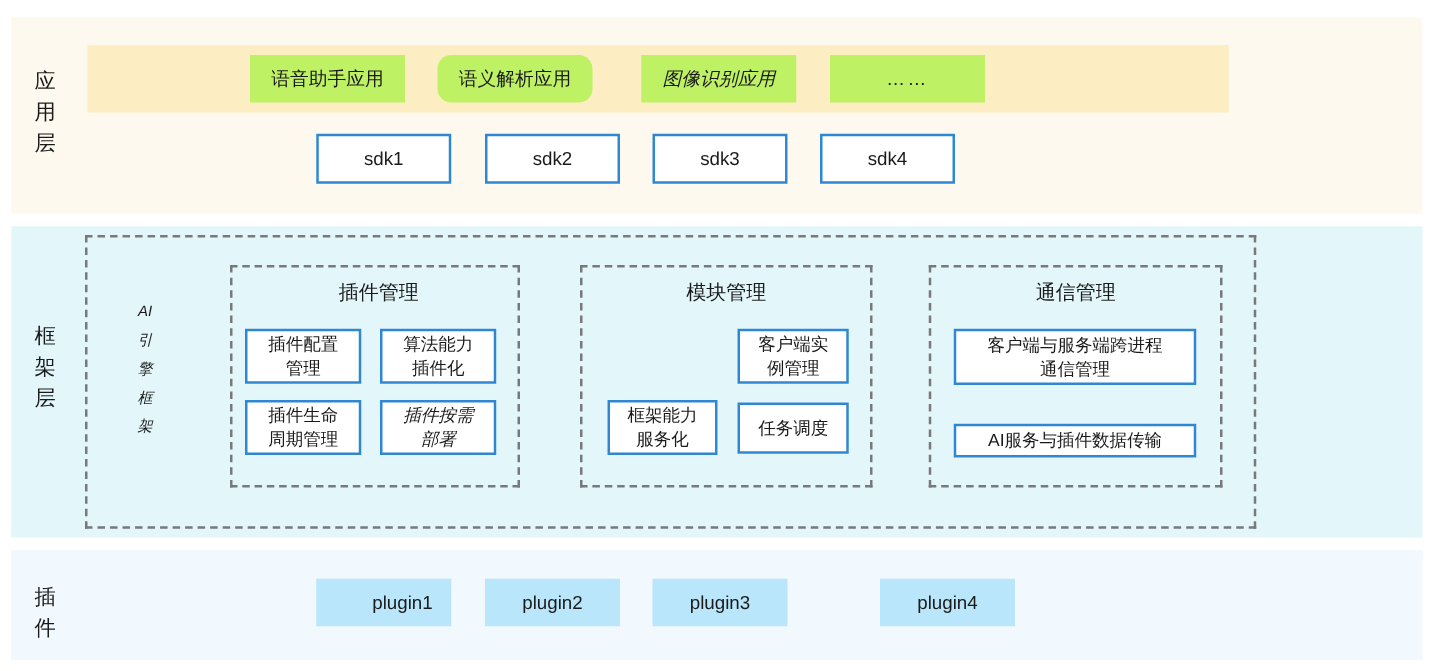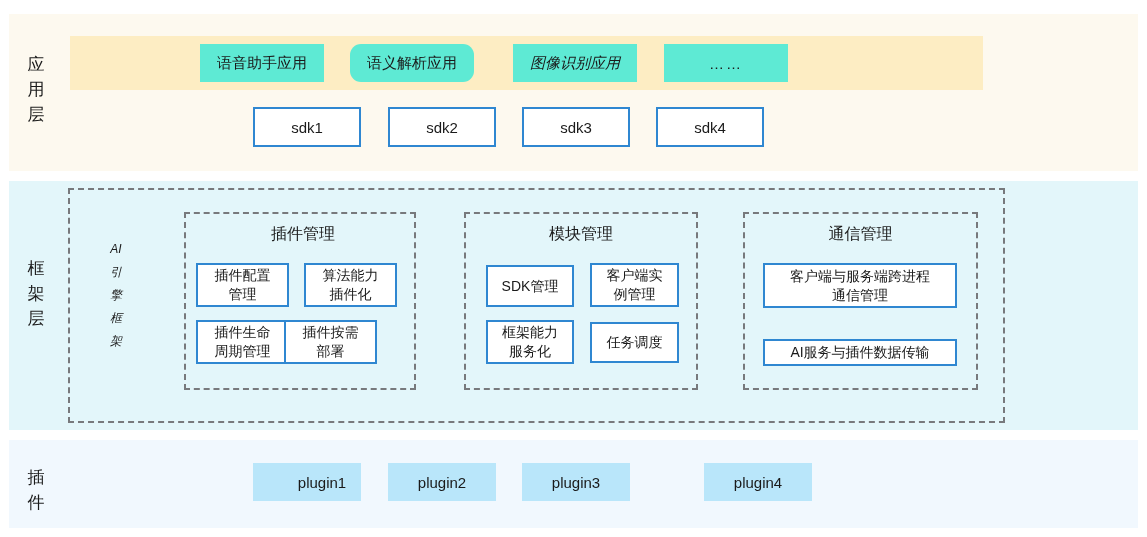--- a/index.html
+++ b/index.html
@@ -69,21 +69,21 @@
     left: 70px;
     top: 36px;
     width: 913px;
     height: 54px;
     background: #fdedc3;
   }
   .app-box {
     position: absolute;
     top: 44px;
     height: 38px;
-    background: #5eead4;
+    background: #bef264;
     display: flex;
     align-items: center;
     justify-content: center;
     font-size: 15px;
     color: #1a1a1a;
     box-sizing: border-box;
   }
   .app-box-0 { left: 200px; width: 124px; }
   .app-box-1 { left: 350px; width: 124px; border-radius: 11px; }
   .app-box-2 { left: 513px; width: 124px; font-style: italic; }
@@ -162,21 +162,21 @@
     font-size: 14px;
     line-height: 19px;
     color: #1a1a1a;
     white-space: pre-line;
   }
 
   
   .c00 { left: 196px; top: 263px; width: 93px; height: 44px; }
   .c01 { left: 304px; top: 263px; width: 93px; height: 44px; }
   .c02 { left: 196px; top: 320px; width: 93px; height: 44px; }
-  .c03 { left: 284px; top: 320px; width: 93px; height: 44px; }
+  .c03 { left: 304px; top: 320px; width: 93px; height: 44px; font-style: italic; }
 
   
   .c10 { left: 486px; top: 265px; width: 88px; height: 42px; }
   .c11 { left: 590px; top: 263px; width: 89px; height: 44px; }
   .c12 { left: 486px; top: 320px; width: 88px; height: 44px; }
   .c13 { left: 590px; top: 322px; width: 89px; height: 41px; }
 
   
   .c20 { left: 763px; top: 263px; width: 194px; height: 45px; }
   .c21 { left: 763px; top: 322px; width: 194px; height: 27px; margin-top: 17px; }
@@ -239,21 +239,20 @@
 管理</div>
   <div class="cell c01">算法能力
 插件化</div>
   <div class="cell c02">插件生命
 周期管理</div>
   <div class="cell c03">插件按需
 部署</div>
 
   <div class="group group-1"></div>
   <div class="group-title gt-1">模块管理</div>
-  <div class="cell c10">SDK管理</div>
   <div class="cell c11">客户端实
 例管理</div>
   <div class="cell c12">框架能力
 服务化</div>
   <div class="cell c13">任务调度</div>
 
   <div class="group group-2"></div>
   <div class="group-title gt-2">通信管理</div>
   <div class="cell c20">客户端与服务端跨进程
 通信管理</div>

